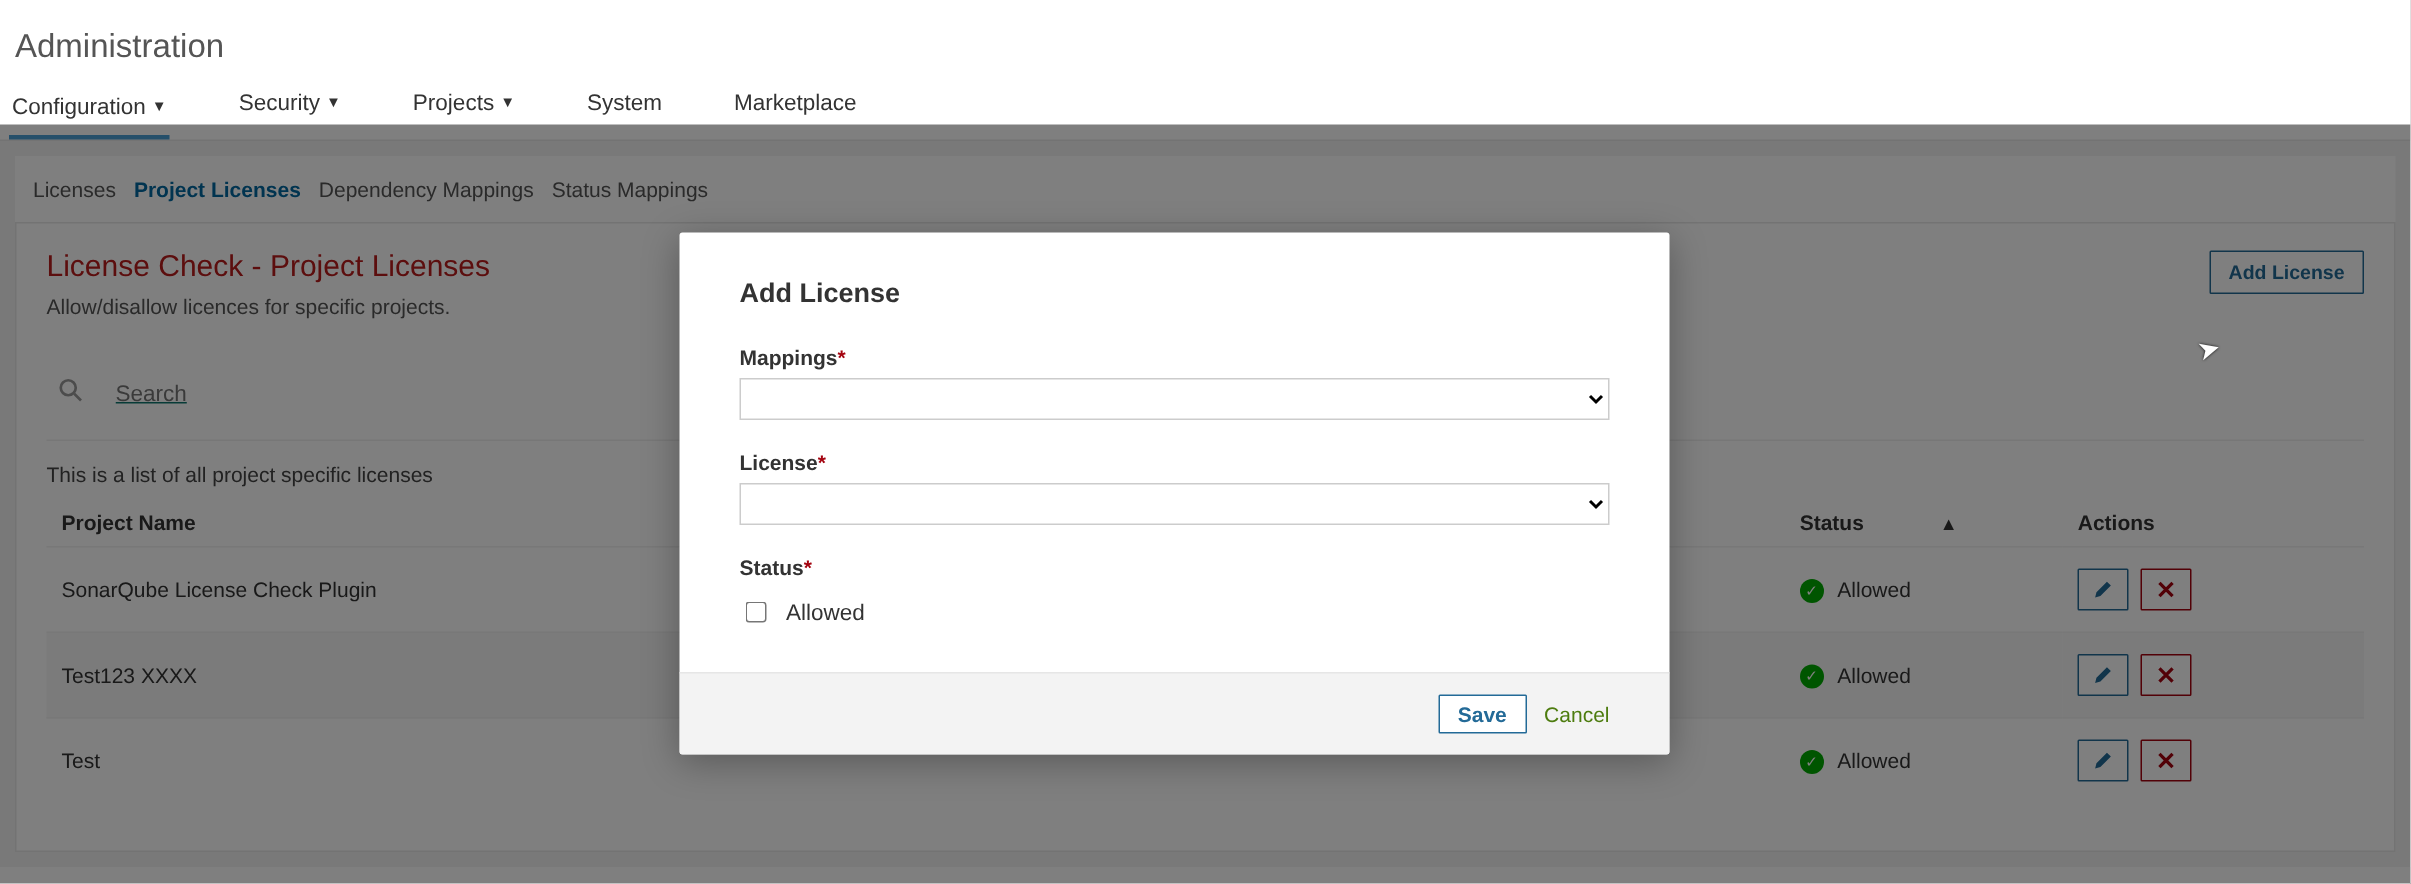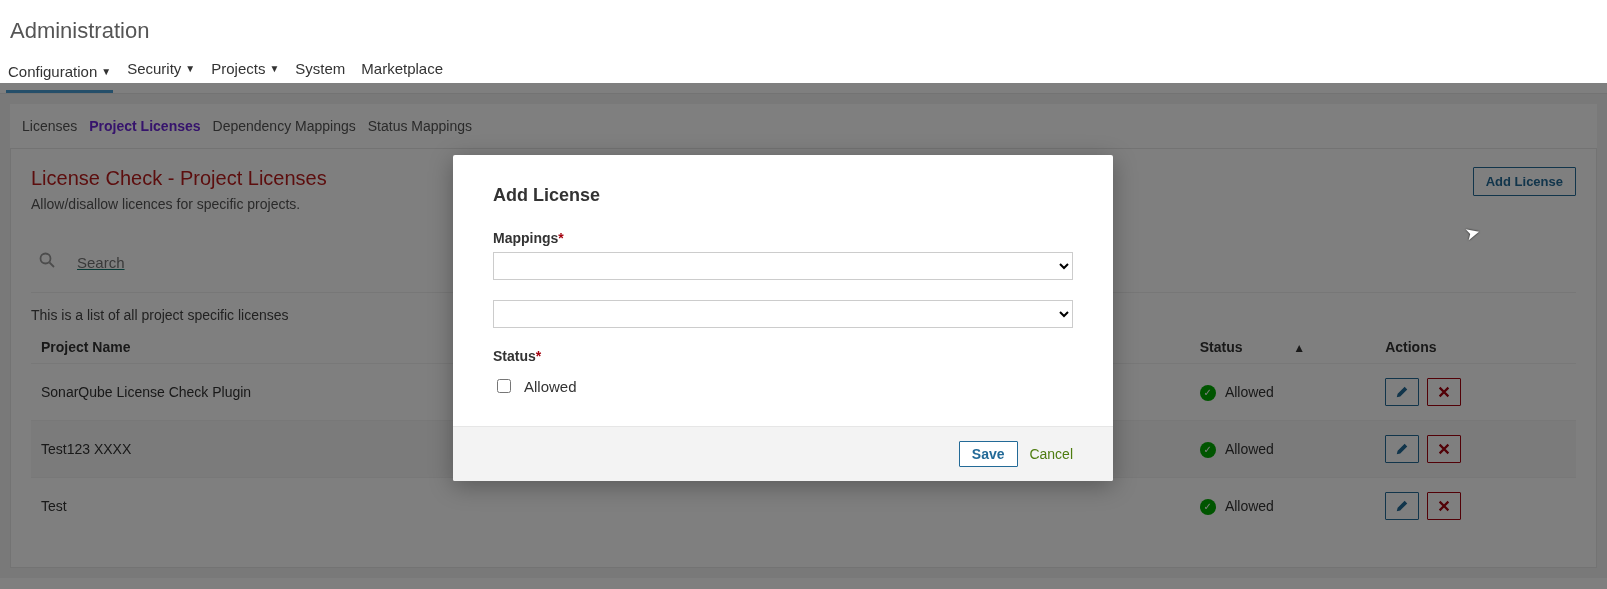--- a/index.html
+++ b/index.html
@@ -15,21 +15,21 @@
     position: relative;
   }
   .page-title {
     font-size: 22px;
     color: #555;
     padding: 18px 0 10px 10px;
     font-weight: 400;
   }
   .topnav {
     display: flex;
-    gap: 12px;
+    gap: 44px;
     padding: 0 0 10px 6px;
     border-bottom: 1px solid #e6e6e6;
   }
   .topnav-item {
     font-size: 15px;
     color: #333;
     padding: 6px 2px;
     cursor: pointer;
     display: inline-flex;
     align-items: center;
@@ -49,21 +49,21 @@
     padding: 14px 0 14px 12px;
     background: #fff;
   }
   .subnav-item {
     font-size: 14px;
     color: #555;
     cursor: pointer;
   }
   .subnav-item.active {
     font-weight: 700;
-    color: #6d28d9;
+    color: #0369a1;
   }
   .panel-wrap {
     background: #f3f3f3;
     padding: 10px;
   }
   .panel {
     background: #fff;
     border: 1px solid #e6e6e6;
     padding: 18px 20px 0 20px;
     position: relative;
@@ -391,20 +391,23 @@
     <h3 class="modal-title">Add License</h3>
 
     <div class="form-group">
       <label class="form-label">
         <span>Mappings</span><span class="req">*</span>
       </label>
       <select class="form-select"></select>
     </div>
 
     <div class="form-group">
+      <label class="form-label">
+        <span>License</span><span class="req">*</span>
+      </label>
       <select class="form-select"></select>
     </div>
 
     <div class="form-group" style="margin-bottom:10px">
       <label class="form-label">
         <span>Status</span><span class="req">*</span>
       </label>
       <label class="form-check">
         <input type="checkbox" style="">
         <span>Allowed</span>

